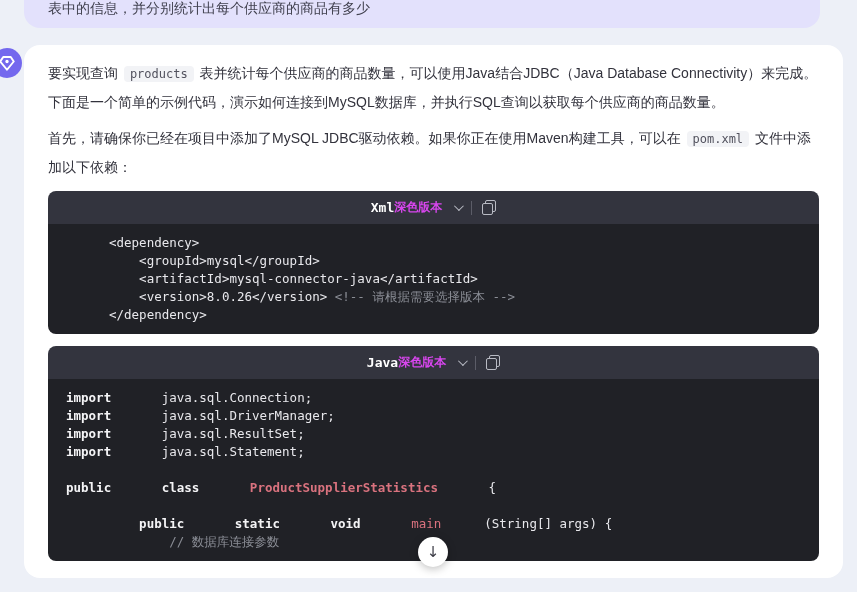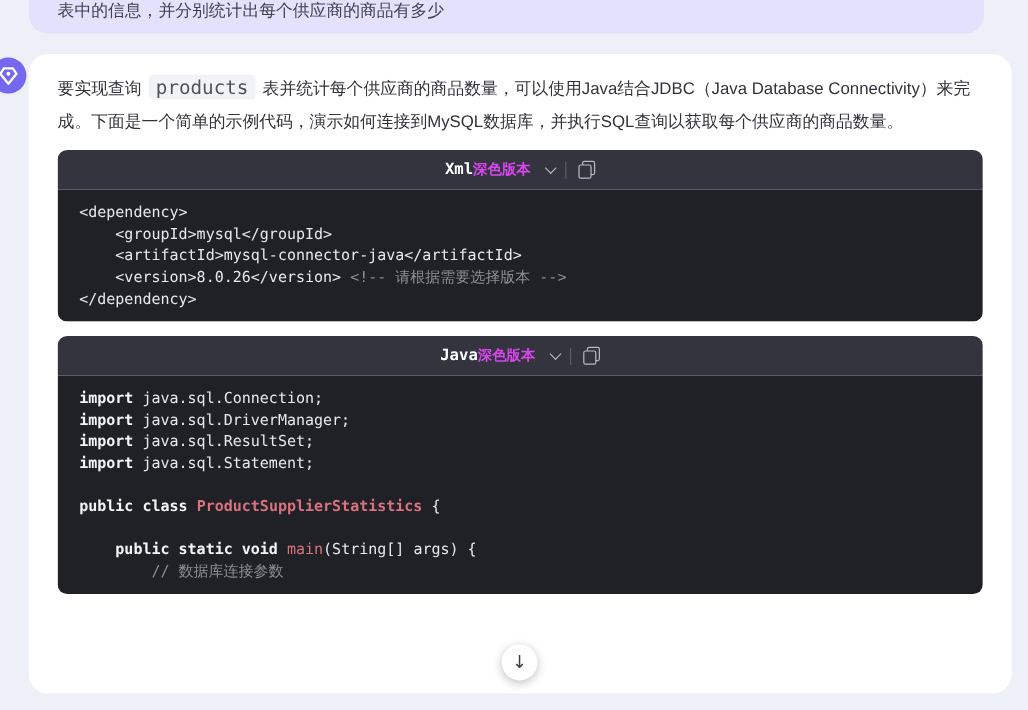--- a/index.html
+++ b/index.html
@@ -24,21 +24,21 @@
     position:absolute; left:-8px; top:48px; width:30px; height:30px;
     border-radius:50%; background:#7468ee; z-index:5;
     display:flex; align-items:center; justify-content:center; overflow:hidden;
   }
   .avatar svg { width:18px; height:18px; }
   .msg-card p {
     font-size:14px; line-height:28px; color:#32323c; margin:0 0 8px 0;
   }
   code.inline {
     font-family:"DejaVu Sans Mono","Liberation Mono",monospace;
-    font-size:16px; background:#f2f3f6; color:#52525e;
+    font-size:12px; background:#f2f3f6; color:#52525e;
     border-radius:4px; padding:1px 6px; margin:0 2px;
   }
   .code-block { border-radius:8px; overflow:hidden; margin:10px 0 12px 0; }
   .code-header {
     height:33px; background:#33343e; display:flex;
     align-items:center; justify-content:center; padding:0 16px;
   }
   .code-lang {
     font-family:"DejaVu Sans Mono","Liberation Mono",monospace;
     font-size:13px; font-weight:bold; color:#ffffff;
@@ -63,21 +63,21 @@
   .copy-btn::after {
     content:""; position:absolute; left:0; bottom:0; width:9px; height:10px;
     border:1.4px solid #b9bbc4; border-radius:2px; background:#33343e;
   }
   .code-body {
     background:#202126; padding:10px 18px;
     font-family:"DejaVu Sans Mono","Liberation Mono",monospace;
     font-size:12.5px; line-height:18px; white-space:pre; color:#e8e8ec;
   }
   .code-line { min-height:18px; }
-  .tok-pl { color:#e8e8ec; }
+  .tok-pl { color:#e8e8ec;margin-left:43px; }
   .tok-kw { color:#f4f4f6; font-weight:bold; }
   .tok-cls { color:#d9727e; font-weight:bold; }
   .tok-fn { color:#d9727e; }
   .tok-cm { color:#8b8e96; }
   .scroll-down-btn {
     position:absolute; left:418px; top:537px; width:30px; height:30px;
     border-radius:50%; background:#ffffff; border:none; cursor:pointer;
     box-shadow:0 2px 8px rgba(0,0,0,0.25);
     display:flex; align-items:center; justify-content:center;
     color:#3c3c46; font-size:15px; z-index:10;
@@ -95,20 +95,21 @@
   <svg viewBox="0 0 24 24">
     <path d="M7 4 L17 4 L21 10 L12 21 L3 10 Z" fill="none" stroke="#ffffff" stroke-width="2.6" stroke-linejoin="round"></path>
     <circle cx="12" cy="10" r="2.2" fill="#ffffff"></circle>
   </svg>
 </div>
 
 <div class="msg-card">
 
   <p><span>要实现查询 </span><code class="inline">products</code><span> 表并统计每个供应商的商品数量，可以使用Java结合JDBC（Java Database Connectivity）来完成。下面是一个简单的示例代码，演示如何连接到MySQL数据库，并执行SQL查询以获取每个供应商的商品数量。</span></p>
 
+  <p><span>首先，请确保你已经在项目中添加了MySQL JDBC驱动依赖。如果你正在使用Maven构建工具，可以在 </span><code class="inline">pom.xml</code><span> 文件中添加以下依赖：</span></p>
 
   <div class="code-block">
     <div class="code-header">
       <span class="code-lang">Xml</span>
       <span class="header-right">
         <span class="theme-select">
           <span>深色版本</span>
           <span class="chevron"></span>
         </span>
         <span class="v-divider"></span>

